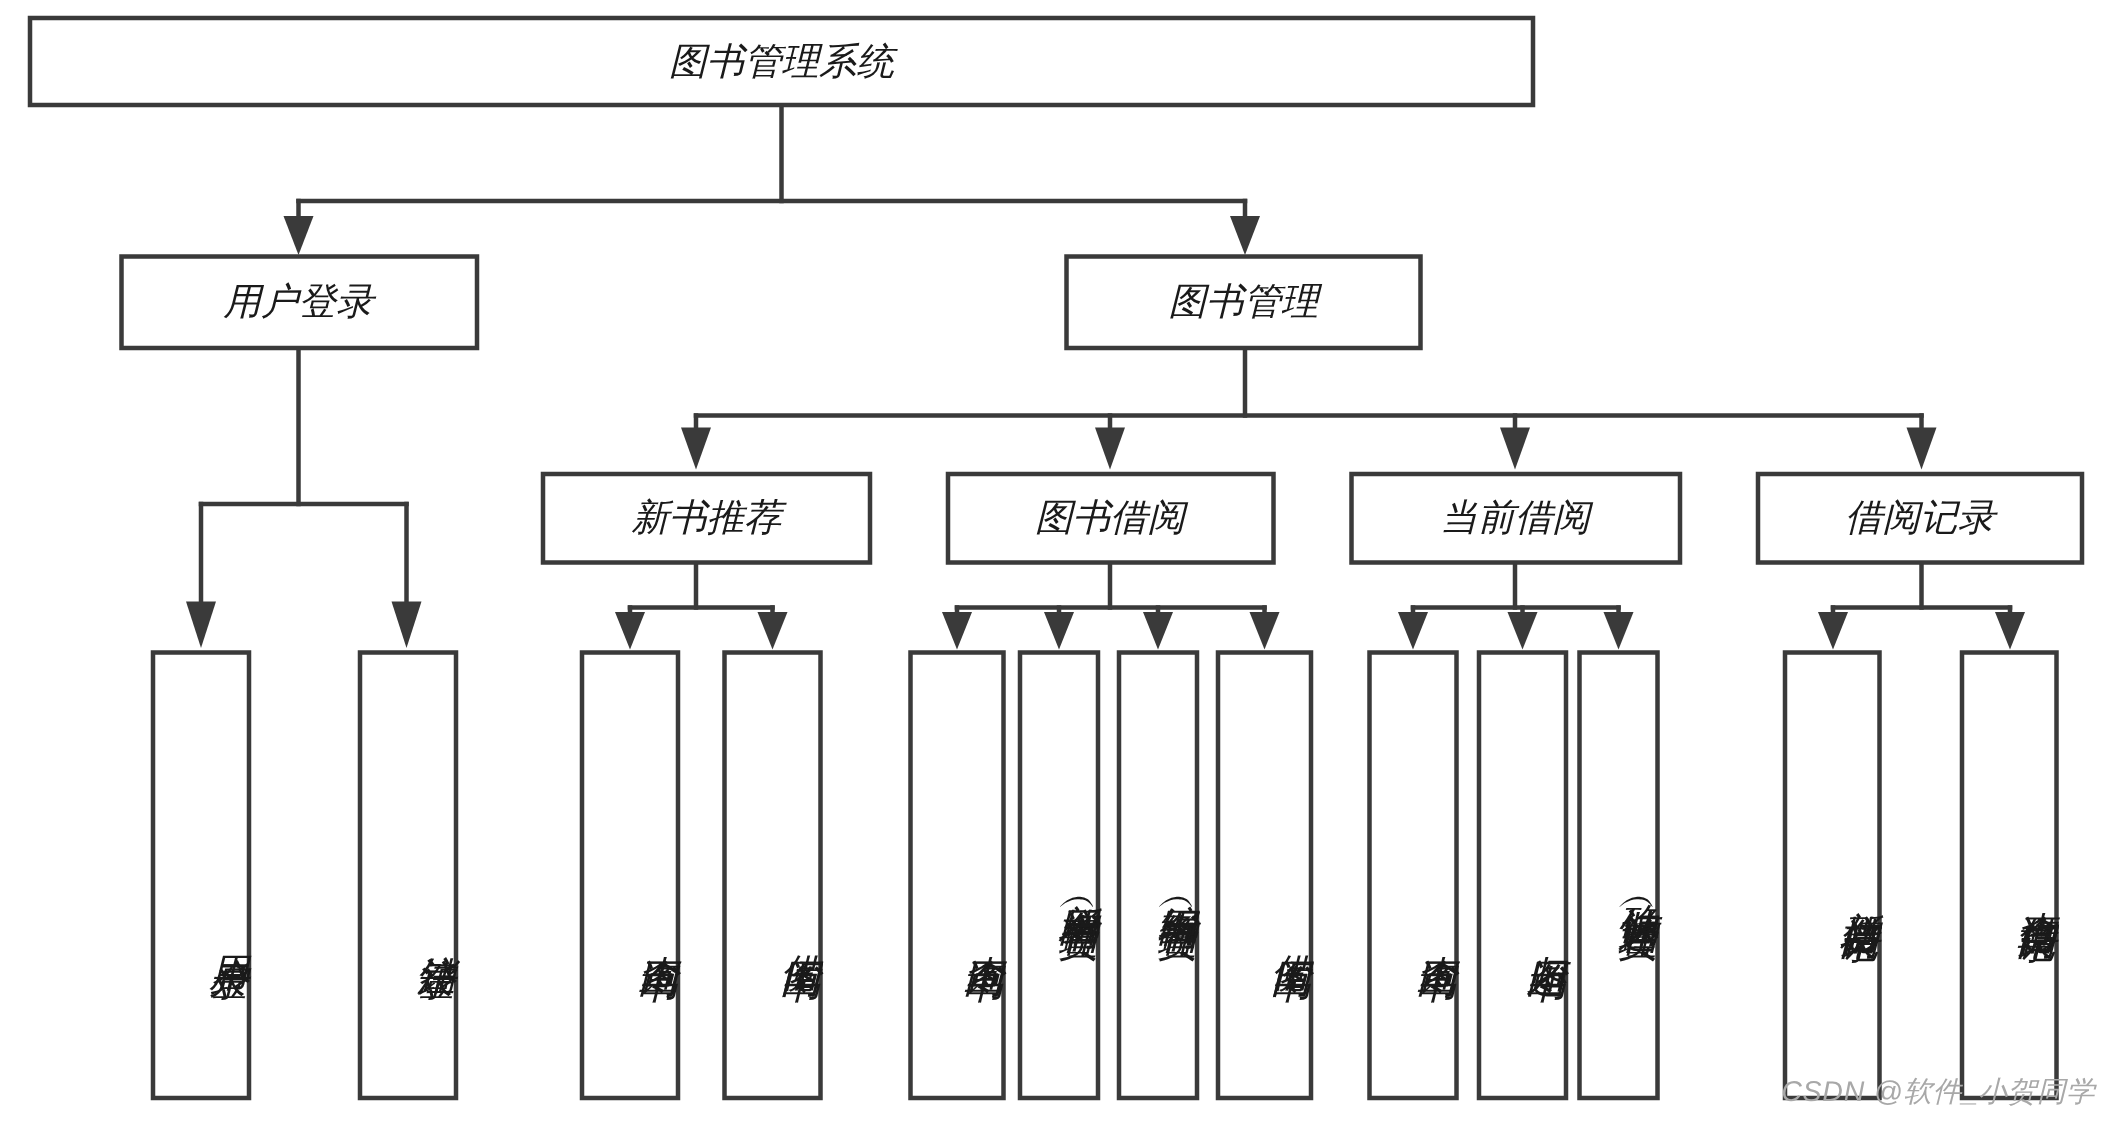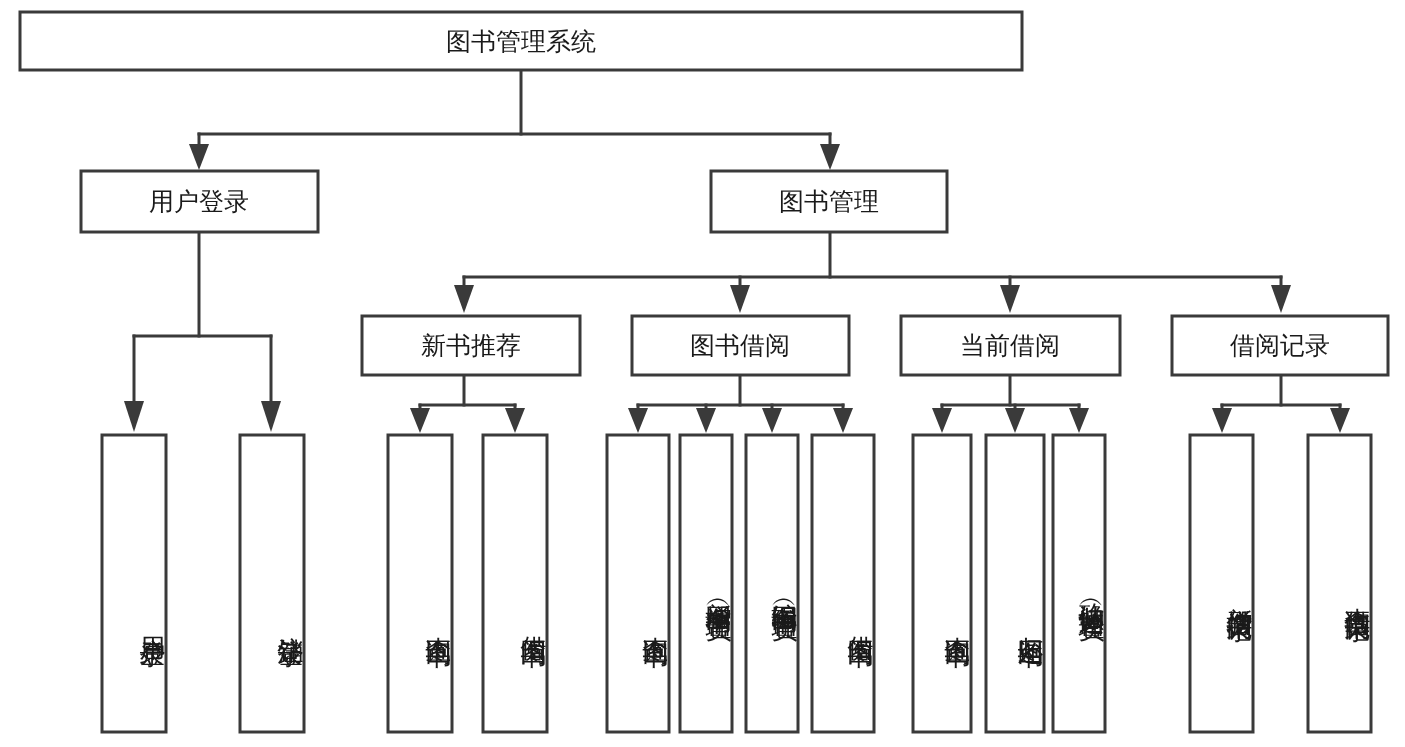--- a/index.html
+++ b/index.html
@@ -11,20 +11,21 @@
     width: 1405px;
     height: 747px;
     font-family: "Liberation Sans", "DejaVu Sans", sans-serif;
     overflow: hidden;
   }
   #diagram-root {
     position: relative;
     width: 1405px;
     height: 747px;
     background: #ffffff;
+    font-style: italic;
   }
   svg.diagram-canvas {
     position: absolute;
     left: 0;
     top: 0;
     width: 1405px;
     height: 747px;
   }
   .node-box {
     fill: #ffffff;
@@ -214,14 +215,15 @@
   <div class="leaf-label-v" style="left:607px; top:500px; width:62px; height:240px;">查询图书</div>
   <div class="leaf-label-v" style="left:680px; top:443px; width:52px; height:295px;">新增图书（管理员）</div>
   <div class="leaf-label-v" style="left:746px; top:443px; width:52px; height:295px;">编辑图书（管理员）</div>
   <div class="leaf-label-v" style="left:812px; top:500px; width:62px; height:240px;">借阅图书</div>
   <div class="leaf-label-v" style="left:913px; top:500px; width:58px; height:240px;">查询图书</div>
   <div class="leaf-label-v" style="left:986px; top:500px; width:58px; height:240px;">归还图书</div>
   <div class="leaf-label-v" style="left:1053px; top:443px; width:52px; height:295px;">确认归还（管理员）</div>
   <div class="leaf-label-v" style="left:1190px; top:455px; width:63px; height:275px;">新增借阅记录</div>
   <div class="leaf-label-v" style="left:1308px; top:455px; width:63px; height:275px;">查询借阅记录</div>
 
+  <div class="watermark">CSDN @软件_小贺同学</div>
 
 </div>
 
 </body></html>

